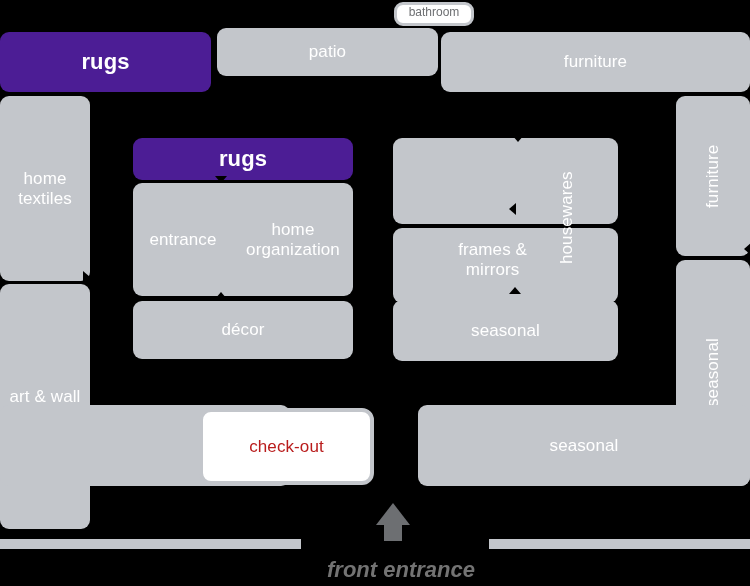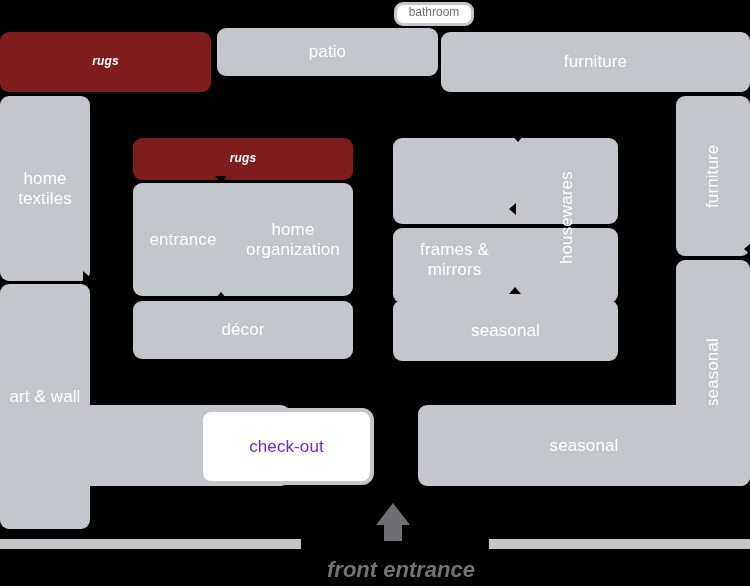--- a/index.html
+++ b/index.html
@@ -27,28 +27,27 @@
     font-size: 17px;
     line-height: 1.12;
     text-align: center;
     display: flex;
     align-items: center;
     justify-content: center;
     white-space: pre-line;
     letter-spacing: .1px;
   }
   .zone.cyan {
-    background: #7f1d1d;
+    background: #4c1d95;
     font-weight: bold;
-    font-size: 12px;
-    font-style: italic;
+    font-size: 22px;
   }
   .zone.white {
     background: #ffffff;
-    color: #6d28d9;
+    color: #b91c1c;
     border: 4px solid #c3c6cb;
     border-radius: 12px;
   }
   .zone.vertical {
     writing-mode: vertical-rl;
     transform: rotate(180deg);
   }
   
   .wallbar {
     position: absolute;
@@ -175,21 +174,21 @@
   </div>
   <div class="notch down" style="left:215px; top:176px;"></div>
   <div class="notch up" style="left:215px; top:292px;"></div>
 
   <div class="zone" style="left:393px; top:138px; width:225px; height:86px;"></div>
   <div class="zone" style="left:393px; top:228px; width:225px; height:75px;"></div>
   <div class="zone" style="left:393px; top:300px; width:225px; height:61px;"></div>
   <div class="zone vertical" style="left:542px; top:138px; width:50px; height:160px; background:transparent; border-radius:0;">
     <span>housewares</span>
   </div>
-  <div class="zone" style="left:393px; top:222px; width:123px; height:75px; background:transparent; border-radius:0;">
+  <div class="zone" style="left:404px; top:222px; width:123px; height:75px; background:transparent; border-radius:0;justify-content:flex-end;">
     <span>frames &amp;
 mirrors</span>
   </div>
   <div class="zone" style="left:393px; top:300px; width:225px; height:61px; background:transparent; border-radius:0;">
     <span>seasonal</span>
   </div>
   <div class="notch down" style="left:512px; top:135px;"></div>
   <div class="notch left" style="left:509px; top:203px;"></div>
   <div class="notch up" style="left:509px; top:287px;"></div>
   <div class="notch right" style="left:386px; top:203px;"></div>

